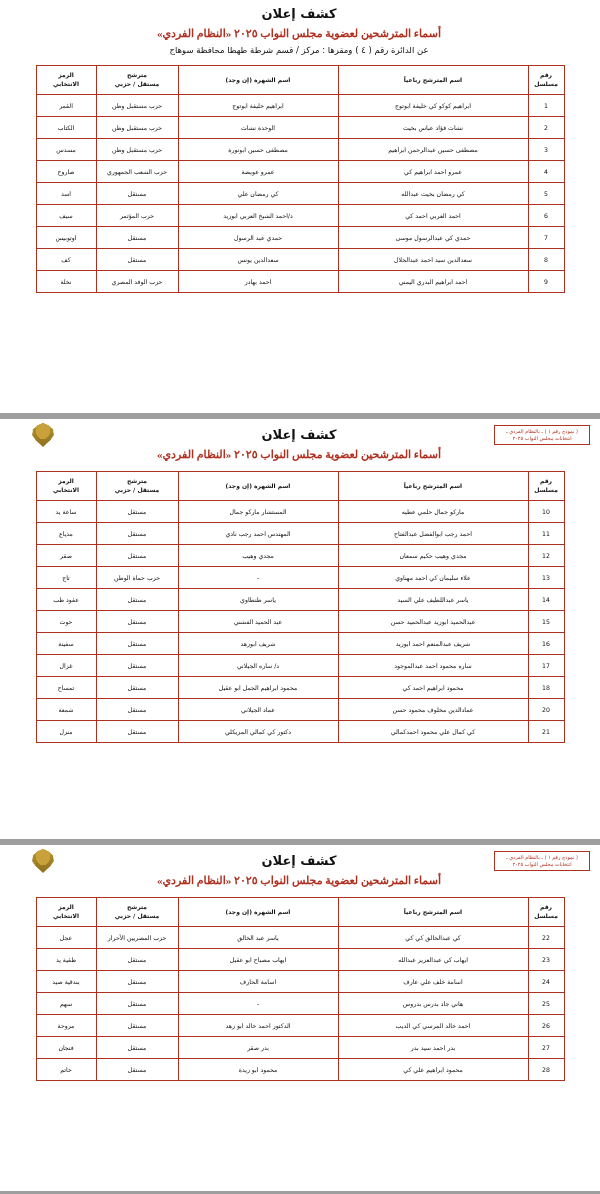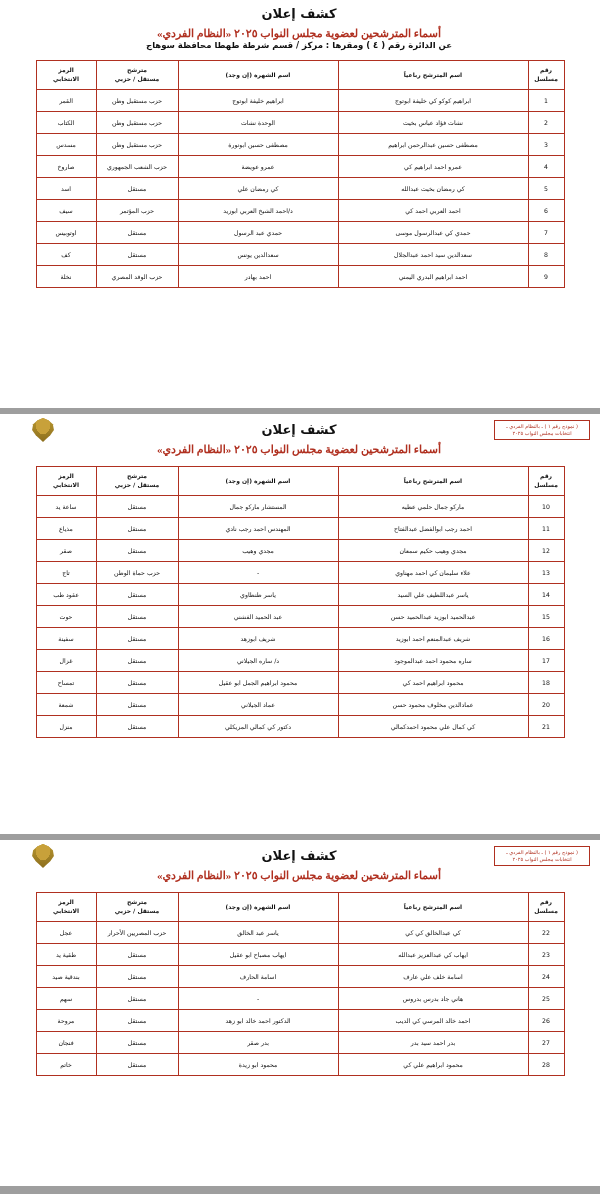--- a/index.html
+++ b/index.html
@@ -63,22 +63,23 @@
     text-align:center;
     font-size:11px;
     font-weight:bold;
     color:#b03020;
     margin-top:6px;
     font-family:Liberation Serif, serif;
   }
   .line3{
     text-align:center;
     font-size:8.5px;
-    font-weight:bold;
+    font-weight:normal;
     color:#111;
+    margin-top:5px;
     letter-spacing:.3px;
   }
 
   
   table.cand{
     border-collapse:collapse;
     margin:10px auto 0 auto;
     width:528px;
     table-layout:fixed;
     background:#fff;

